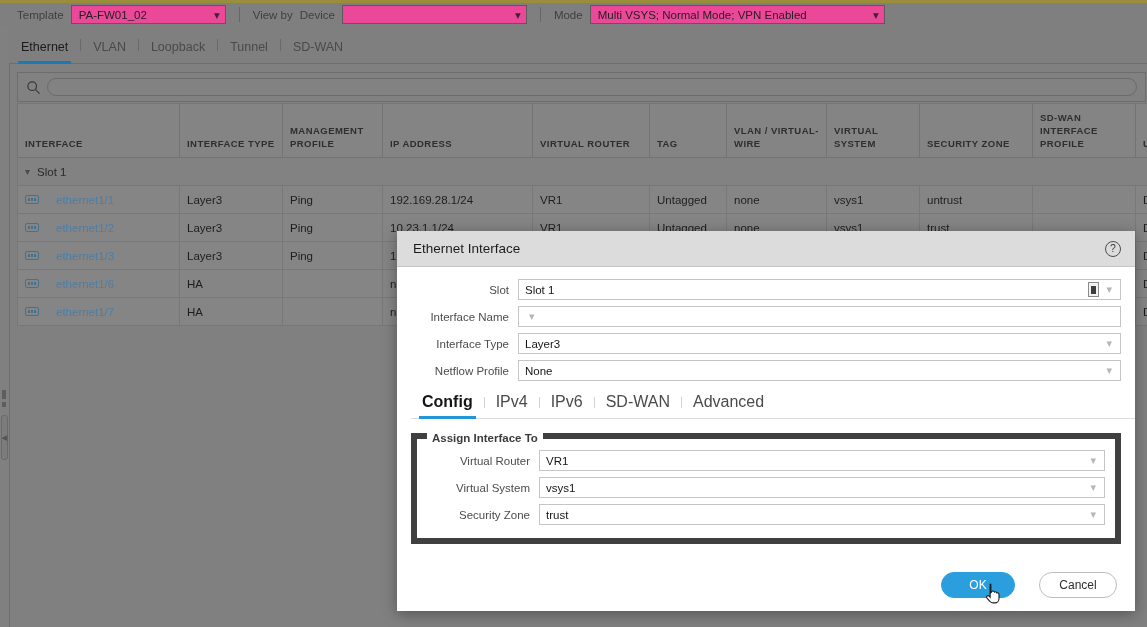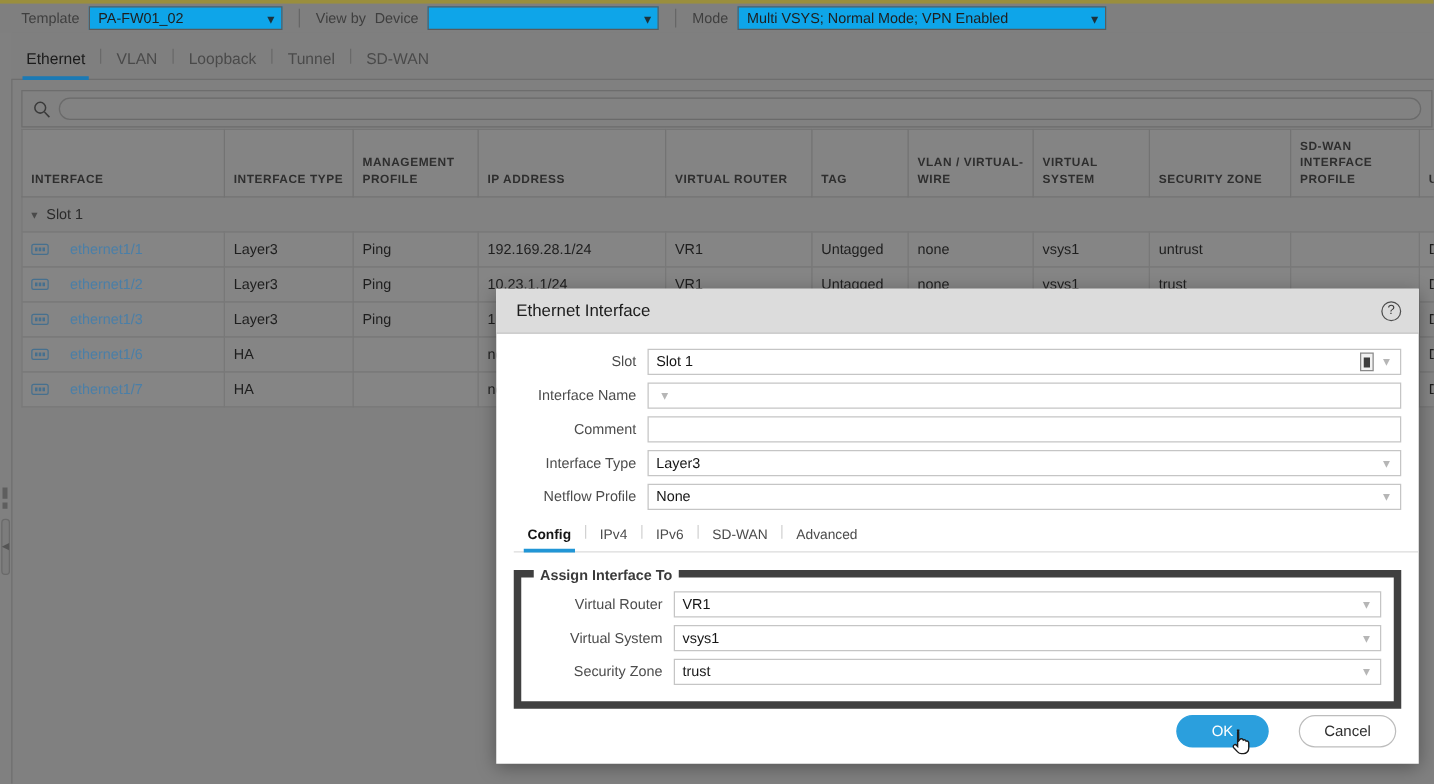--- a/index.html
+++ b/index.html
@@ -17,21 +17,21 @@
 
   
   #toolbar {
     position:absolute; left:0; top:3px; width:1147px; height:23px;
     background:#7f7f7f;
     display:flex; align-items:center; gap:0px; padding-left:17px;
     font-size:11.5px; color:#3a3a3a;
   }
   .tb-label { color:#3f3f3f; font-size:11.5px; margin-right:7px; white-space:nowrap; }
   .tb-select {
-    height:19px; background:#0ea5e9; border:1px solid #5b5b5b;
+    height:19px; background:#ec4899; border:1px solid #5b5b5b;
     display:flex; align-items:center; justify-content:space-between;
     padding:0 5px 0 7px; font-size:11.5px; color:#1f1f1f; white-space:nowrap;
   }
   .tb-select .cv { margin-left:8px; opacity:.85; }
   #sel-template { width:155px; }
   #sel-device { width:185px; }
   #sel-mode { width:295px; }
   .tb-divider { width:1px; height:15px; background:#666; margin:0 13px; }
 
   
@@ -154,21 +154,21 @@
     width:11px; height:15px; border:1.3px solid #8a8a8a; background:#f2f2f2;
     display:flex; align-items:center; justify-content:center; margin-right:3px; flex:none;
   }
   .slot-badge b { display:block; width:5px; height:8px; background:#3d3d3d; }
 
   
   #dlg-tabs {
     display:flex; align-items:flex-end; margin:12px 0 0 14px;
     border-bottom:1px solid #dcdcdc; padding-right:14px;
   }
-  .dtab { font-size:11px; color:#4b4b4b; padding:0 11px 7px 11px; position:relative; white-space:nowrap; }
+  .dtab { font-size:16px; color:#4b4b4b; padding:0 11px 7px 11px; position:relative; white-space:nowrap; }
   .dtab.active { color:#151515; font-weight:bold; }
   .dtab.active:after {
     content:""; position:absolute; left:8px; right:8px; bottom:-1px; height:3px; background:#2196d6;
   }
   .dtab-sep { width:1px; height:11px; background:#d2d2d2; margin-bottom:10px; }
 
   
   #assign-box {
     margin:14px 14px 0 14px; border:6px solid #404040; padding:11px 10px 13px 0;
     position:relative;
@@ -430,26 +430,20 @@
 
     <div class="frow">
       <div class="flabel">Interface Name</div>
       <div class="fctl">
         <div class="fselect">
           <span class="caret">▾</span>
         </div>
       </div>
     </div>
 
-    <div class="frow">
-      <div class="flabel">Comment</div>
-      <div class="fctl">
-        <div class="ftext" placeholder=""></div>
-      </div>
-    </div>
 
     <div class="frow">
       <div class="flabel">Interface Type</div>
       <div class="fctl">
         <div class="fselect">
           <span class="val">Layer3</span>
           <span class="caret">▾</span>
         </div>
       </div>
     </div>

